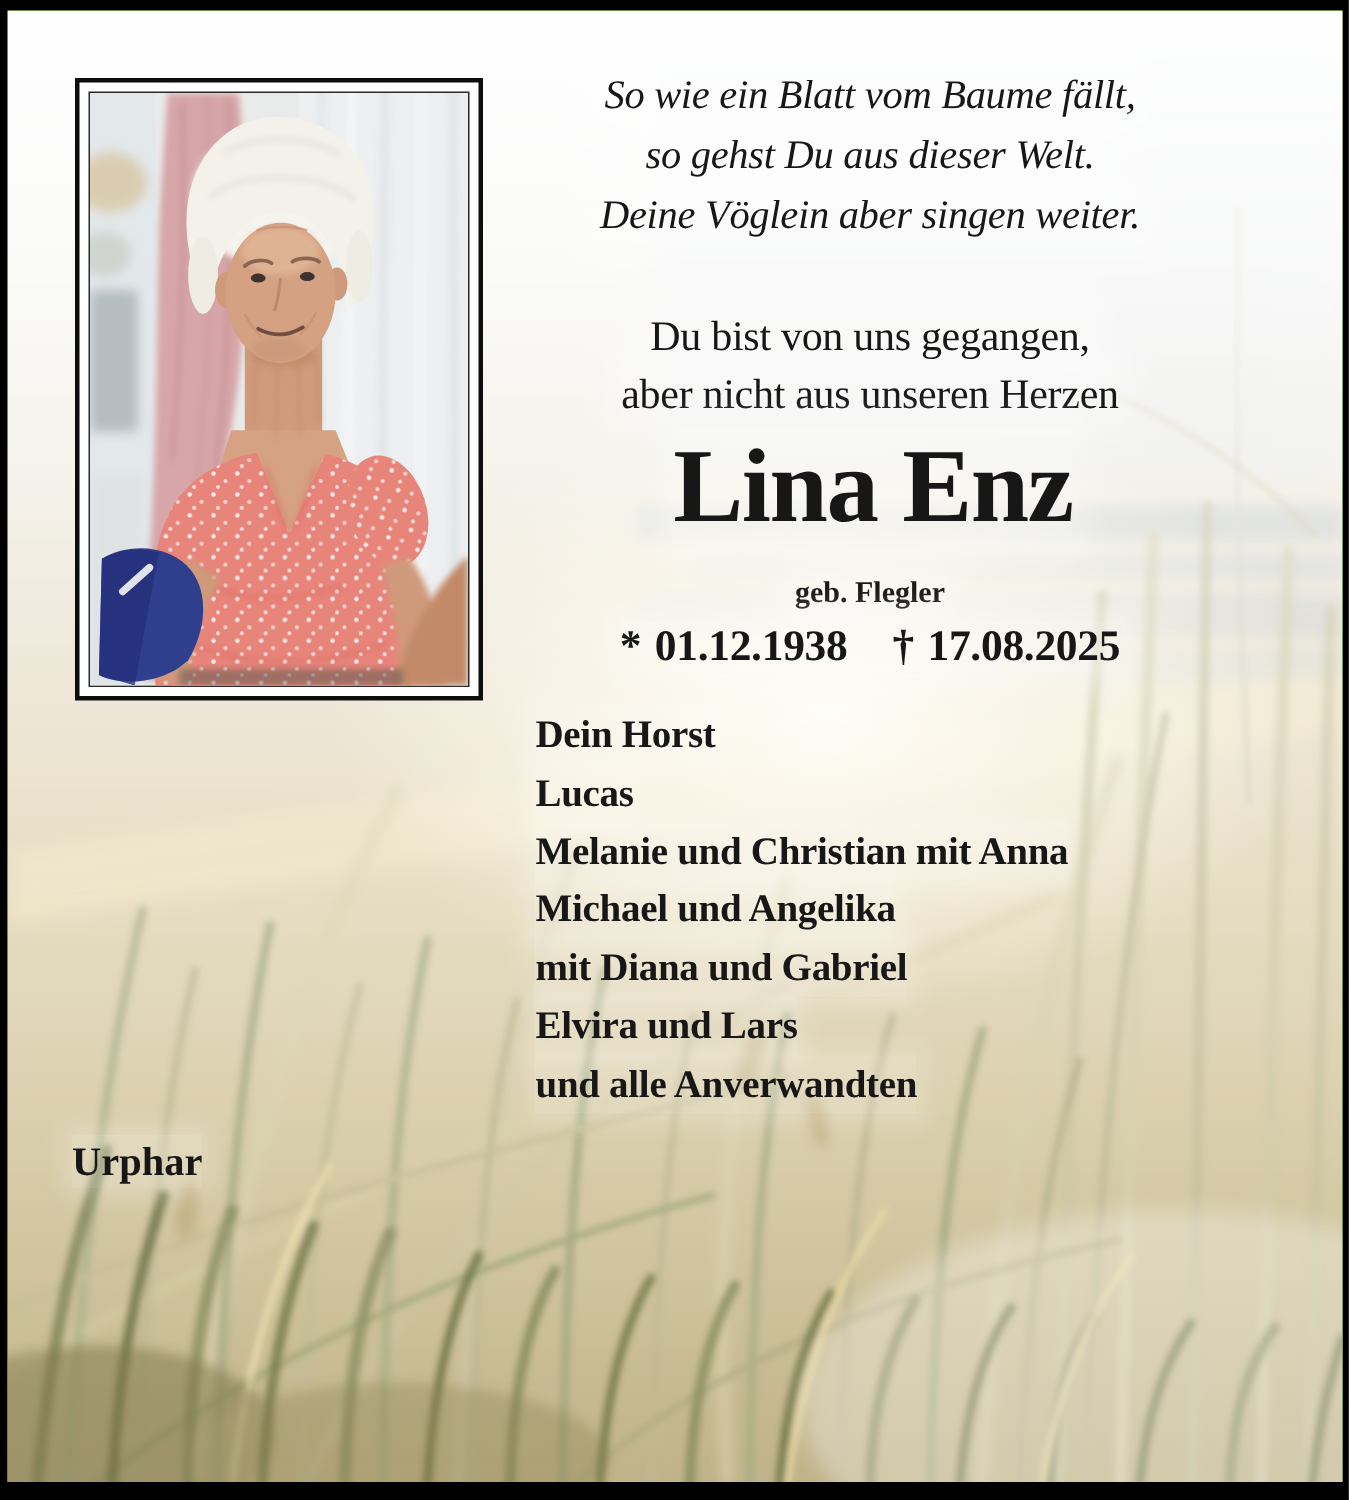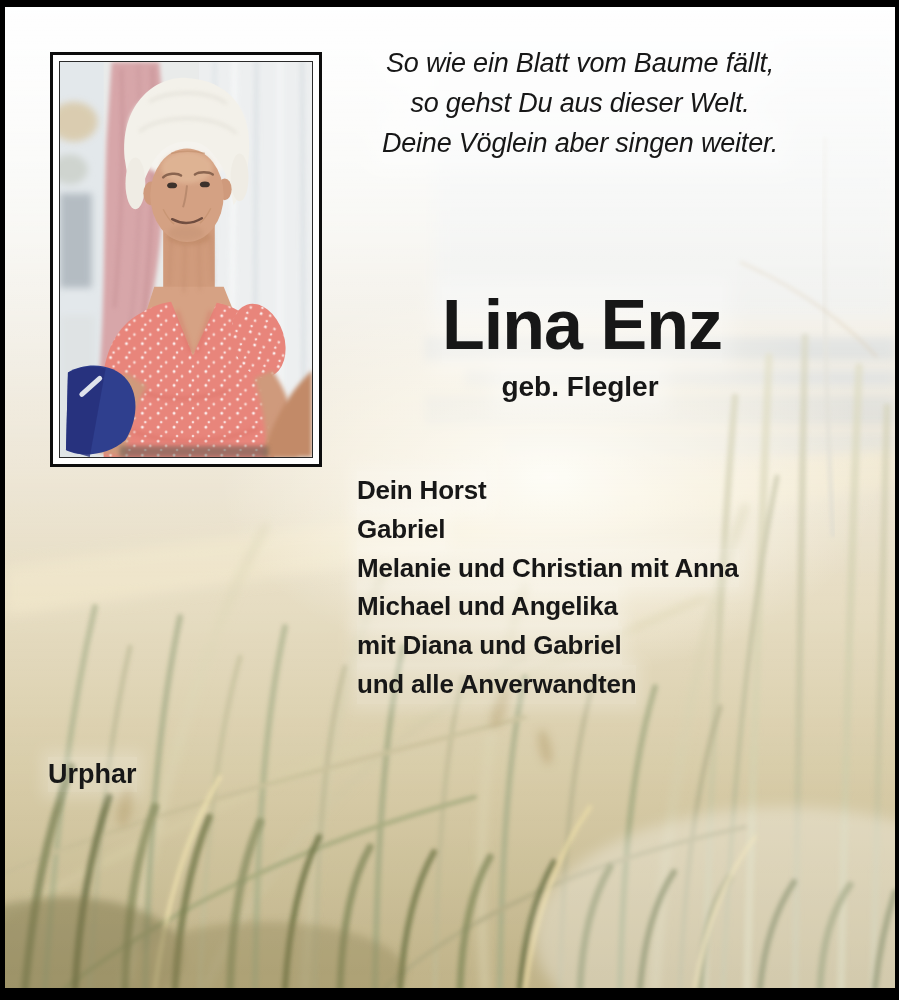--- a/index.html
+++ b/index.html
@@ -1,33 +1,33 @@
 <!DOCTYPE html>
 <html lang="de"><head>
 <meta charset="utf-8">
 <style>
   html,body{margin:0;padding:0;background:#000;}
   .frame{position:relative;width:899px;height:1000px;background:#000;overflow:hidden;
          font-family:"Liberation Sans","DejaVu Sans",sans-serif;color:#171717;}
-  .canvas{position:absolute;top:7px;left:5px;right:4px;bottom:12px;overflow:hidden;background:#bef264;}
+  .canvas{position:absolute;top:7px;left:5px;right:4px;bottom:12px;overflow:hidden;background:#bef264;font-family:Liberation Serif, serif;}
   .bg{position:absolute;inset:0;width:100%;height:100%;display:block;}
 
   .photo-frame{position:absolute;left:45px;top:45px;width:254px;height:397px;
                background:#fff;border:3px solid #0d0d0d;padding:6px;}
   .photo{width:254px;height:397px;border:1px solid #2a2a2a;box-sizing:border-box;overflow:hidden;}
   .photo svg{display:block;width:100%;height:100%;}
 
   .txt{position:absolute;left:325px;width:500px;text-align:center;}
   .txt > div, .halo{width:-moz-fit-content;width:fit-content;margin:0 auto;}
   .halo{background:rgba(255,255,255,.28);box-shadow:0 0 18px 10px rgba(255,255,255,.28);}
 
   .poem{top:36px;font-style:italic;font-size:27px;line-height:40px;letter-spacing:-.2px;}
   .farewell{top:198px;font-size:28px;line-height:39px;letter-spacing:-.2px;}
   .name{top:278px;font-size:70px;line-height:76px;font-weight:bold;letter-spacing:-1px;margin:2px;}
-  .maiden{top:364px;font-size:28px;font-weight:bold;}
+  .maiden{top:377px;font-size:20px;font-weight:bold;}
   .dates{top:408px;font-size:29px;font-weight:bold;letter-spacing:-.2px;}
   .dates .sym{display:inline-block;margin-right:9px;}
   .dates .gap{margin-left:30px;}
   .family{position:absolute;left:352px;top:464px;width:520px;text-align:right;
           font-size:26px;font-weight:bold;line-height:38.8px;letter-spacing:-.2px;}
   .family > div{width:-moz-fit-content;width:fit-content;background:rgba(255,255,255,.20);
                 box-shadow:0 0 14px 6px rgba(255,255,255,.20);}
 
   .bottom{position:absolute;left:43px;top:750px;width:815px;text-align:right;}
   .loc{font-size:27px;font-weight:bold;line-height:35px;margin-bottom:7px;
@@ -272,34 +272,44 @@
         </svg>
       </div>
     </div>
 
     <div class="txt poem">
       <div class="halo">So wie ein Blatt vom Baume fällt,</div>
       <div class="halo">so gehst Du aus dieser Welt.</div>
       <div class="halo">Deine Vöglein aber singen weiter.</div>
     </div>
 
+    <div class="txt farewell">
+      <div class="halo">Du bist von uns gegangen,</div>
+      <div class="halo">aber nicht aus unseren Herzen</div>
+    </div>
 
     <h1 class="txt name">
       <div class="halo">Lina Enz</div>
     </h1>
     <div class="txt maiden">
       <div class="halo">geb. Flegler</div>
     </div>
+    <div class="txt dates">
+      <div class="halo">
+        <span class="sym">*</span><span>01.12.1938</span><span class="sym gap">†</span><span>17.08.2025</span>
+      </div>
+    </div>
 
     <div class="family">
       <div>Dein Horst</div>
-      <div>Gabriel</div>
+      <div>Lucas</div>
       <div>Melanie und Christian mit Anna</div>
       <div>Michael und Angelika</div>
       <div>mit Diana und Gabriel</div>
+      <div>Elvira und Lars</div>
       <div>und alle Anverwandten</div>
     </div>
 
     <div class="bottom">
       <div class="loc">Urphar</div>
     </div>
 
   </div>
 </div>
 

